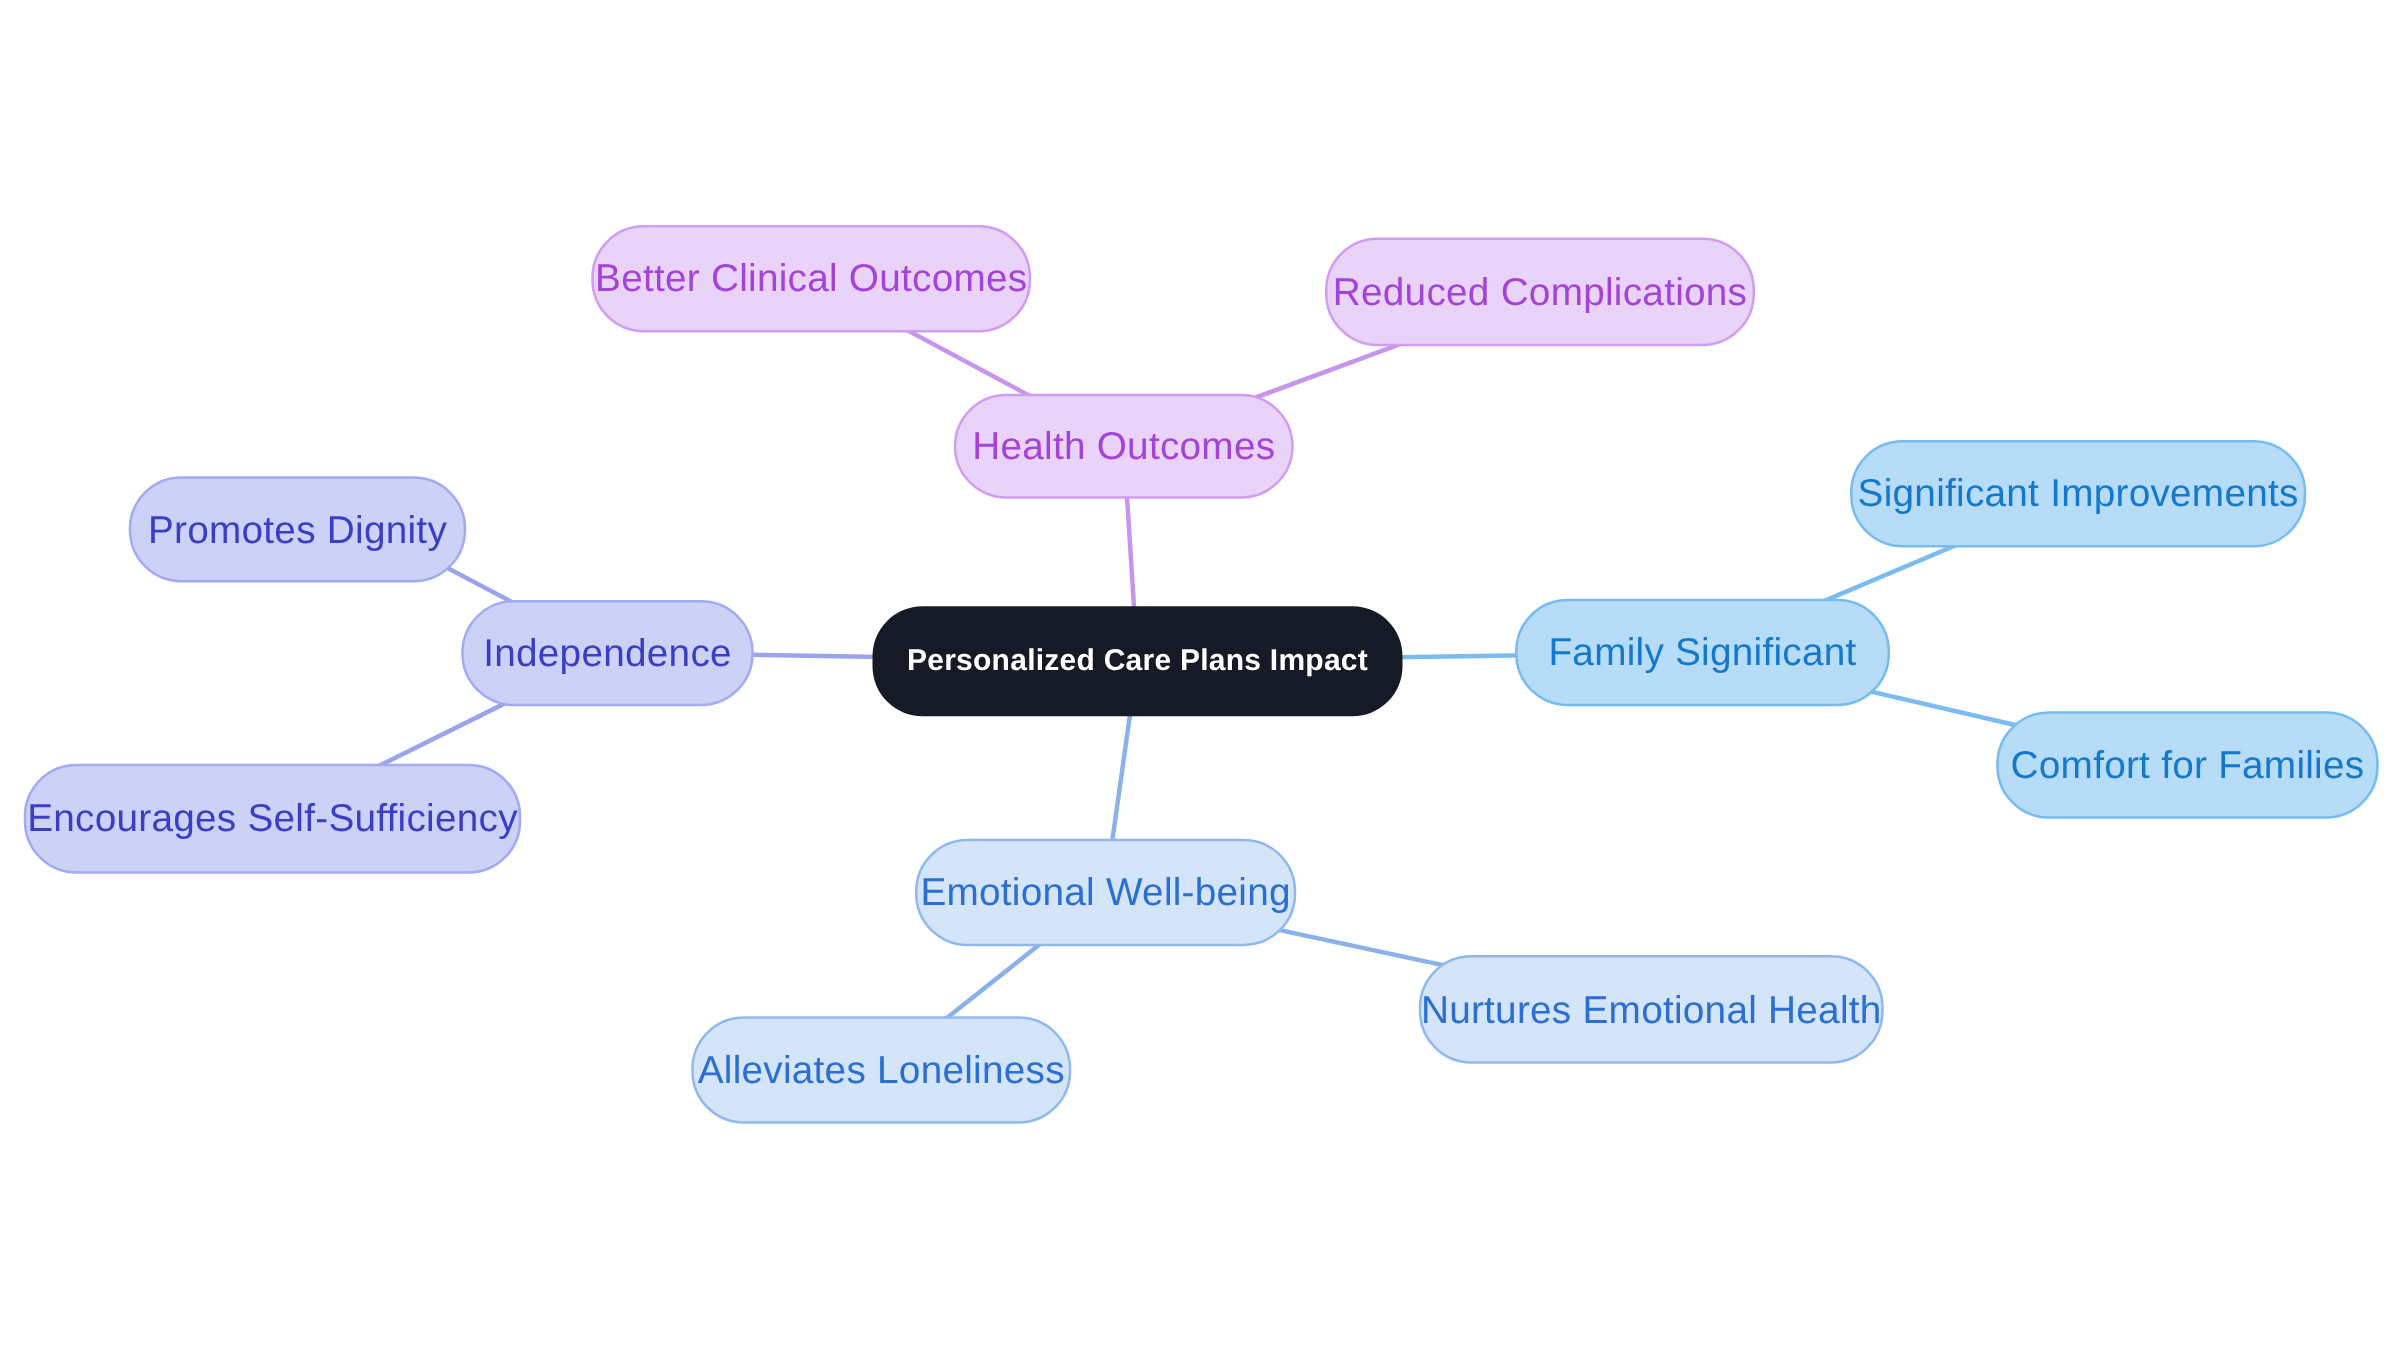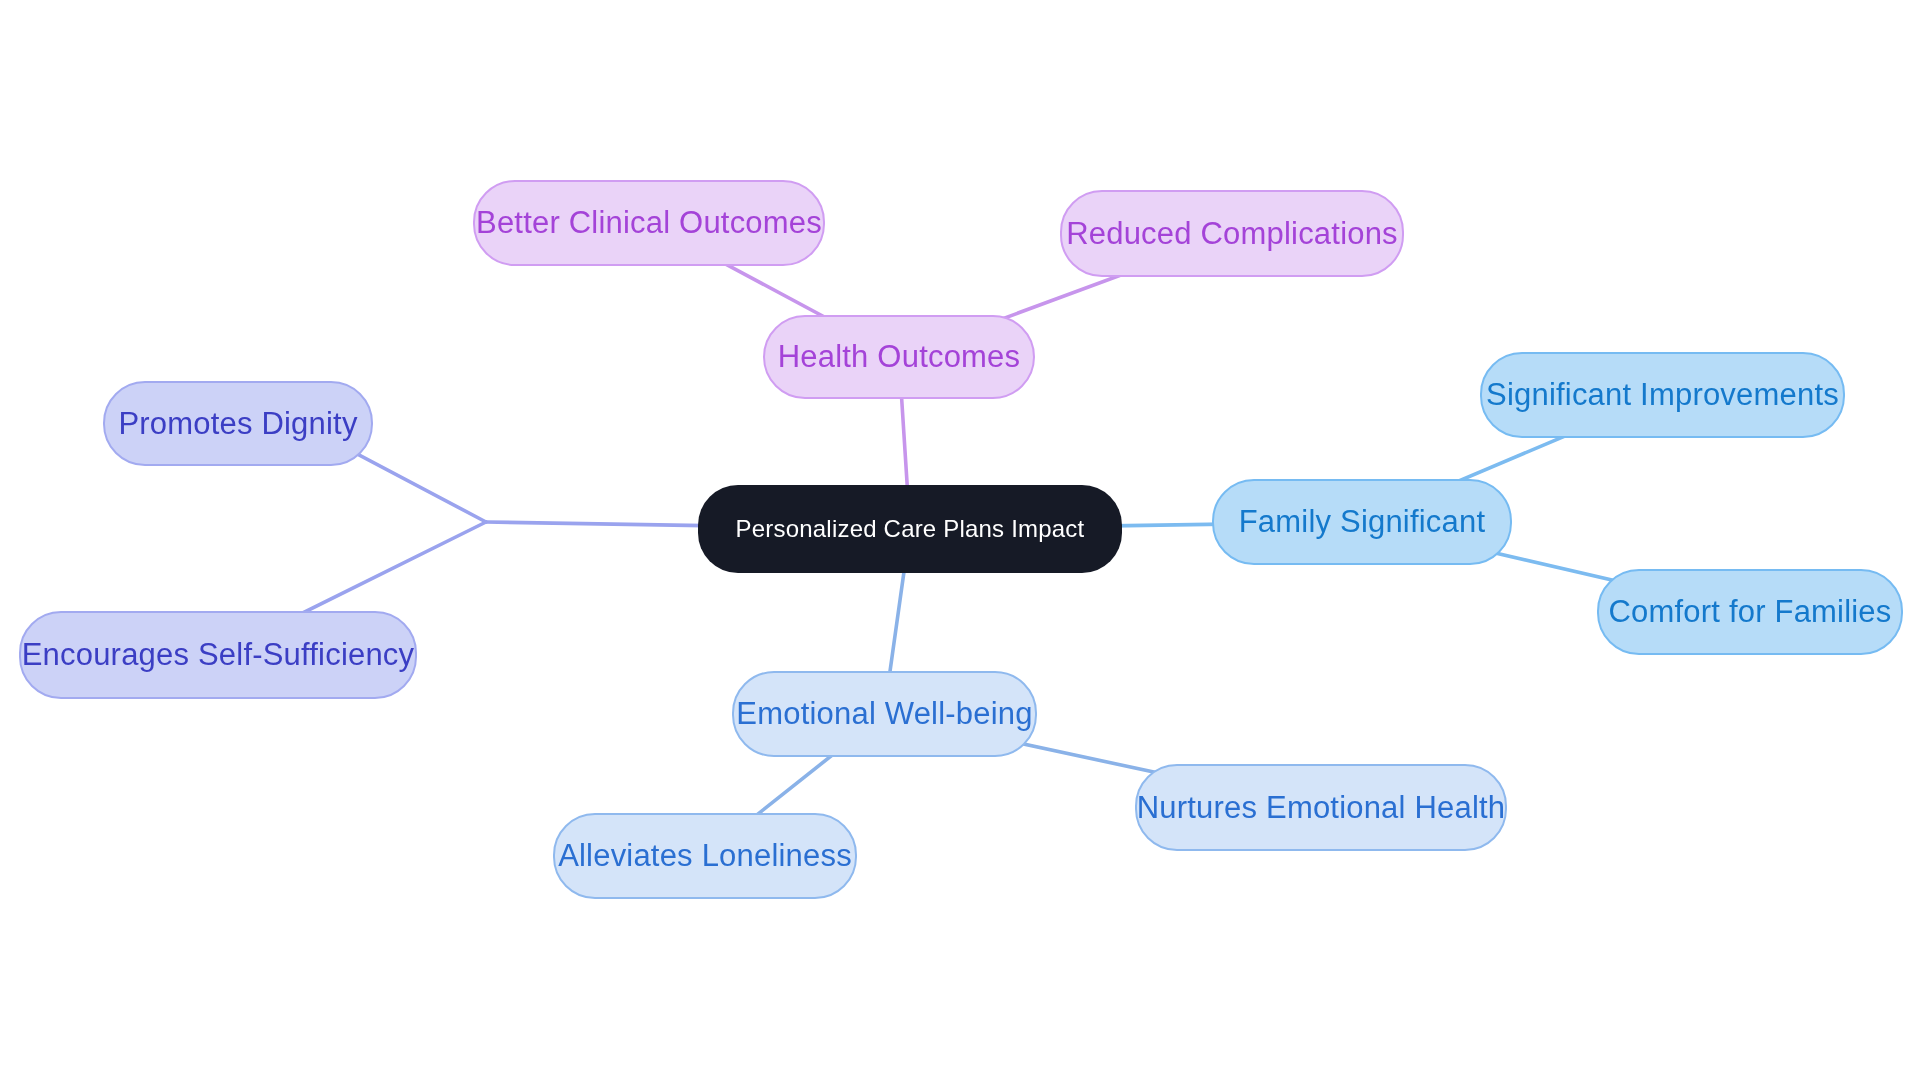--- a/index.html
+++ b/index.html
@@ -20,20 +20,21 @@
     font-size: 31px;
     letter-spacing: 0.2px;
     white-space: nowrap;
     cursor: pointer;
     user-select: none;
   }
   .node.center-node {
     border: none;
     font-size: 24px;
     border-radius: 40px;
+    font-weight: bold;
   }
 </style>
 </head>
 <body style="background-color: rgb(255, 255, 255);">
 
 <div class="canvas">
 
   <svg class="edge-layer" viewBox="0 0 1920 1083" xmlns="http://www.w3.org/2000/svg">
     <line x1="910" y1="529" x2="899" y2="357" style="stroke: rgb(199, 149, 236);"></line>
     <line x1="899" y1="357" x2="649" y2="223" style="stroke: rgb(199, 149, 236);"></line>
@@ -48,20 +49,21 @@
     <line x1="884" y1="714" x2="705" y2="856" style="stroke: rgb(138, 178, 232);"></line>
     <line x1="884" y1="714" x2="1321" y2="808" style="stroke: rgb(138, 178, 232);"></line>
   </svg>
 
   <div class="node center-node" style="left: 698px; top: 485px; width: 424px; height: 88px; background-color: rgb(22, 26, 38); color: rgb(255, 255, 255);">Personalized Care Plans Impact</div>
 
   <div class="node" style="left: 763px; top: 315px; width: 272px; height: 84px; background-color: rgb(234, 211, 248); border-color: rgb(208, 157, 242); color: rgb(164, 67, 216);">Health Outcomes</div>
   <div class="node" style="left: 473px; top: 180px; width: 352px; height: 86px; background-color: rgb(234, 211, 248); border-color: rgb(208, 157, 242); color: rgb(164, 67, 216);">Better Clinical Outcomes</div>
   <div class="node" style="left: 1060px; top: 190px; width: 344px; height: 87px; background-color: rgb(234, 211, 248); border-color: rgb(208, 157, 242); color: rgb(164, 67, 216);">Reduced Complications</div>
 
+  <div class="node" style="left: 369px; top: 480px; width: 234px; height: 85px; background-color: rgb(204, 210, 247); border-color: rgb(162, 170, 240); color: rgb(59, 62, 196);">Independence</div>
   <div class="node" style="left: 103px; top: 349px; width: 270px; height: 85px; background-color: rgb(204, 210, 247); border-color: rgb(162, 170, 240); color: rgb(59, 62, 196); margin-top: 32px;">Promotes Dignity</div>
   <div class="node" style="left: 19px; top: 611px; width: 398px; height: 88px; background-color: rgb(204, 210, 247); border-color: rgb(162, 170, 240); color: rgb(59, 62, 196);">Encourages Self-Sufficiency</div>
 
   <div class="node" style="left: 1212px; top: 479px; width: 300px; height: 86px; background-color: rgb(182, 220, 248); border-color: rgb(118, 187, 242); color: rgb(20, 121, 204);">Family Significant</div>
   <div class="node" style="left: 1480px; top: 352px; width: 365px; height: 86px; background-color: rgb(182, 220, 248); border-color: rgb(118, 187, 242); color: rgb(20, 121, 204);">Significant Improvements</div>
   <div class="node" style="left: 1597px; top: 569px; width: 306px; height: 86px; background-color: rgb(182, 220, 248); border-color: rgb(118, 187, 242); color: rgb(20, 121, 204);">Comfort for Families</div>
 
   <div class="node" style="left: 553px; top: 813px; width: 304px; height: 86px; background-color: rgb(212, 228, 249); border-color: rgb(143, 185, 238); color: rgb(42, 111, 210);">Alleviates Loneliness</div>
   <div class="node" style="left: 732px; top: 671px; width: 305px; height: 86px; background-color: rgb(212, 228, 249); border-color: rgb(143, 185, 238); color: rgb(42, 111, 210);">Emotional Well-being</div>
   <div class="node" style="left: 1135px; top: 764px; width: 372px; height: 87px; background-color: rgb(212, 228, 249); border-color: rgb(143, 185, 238); color: rgb(42, 111, 210); text-align: center;">Nurtures Emotional Health</div>

